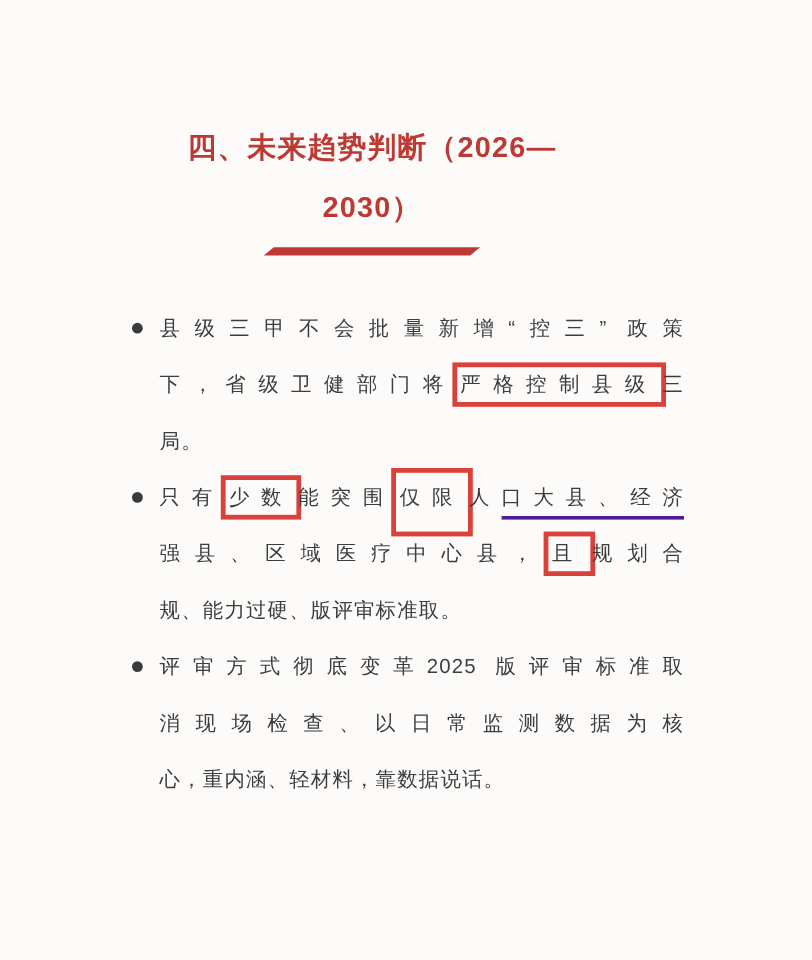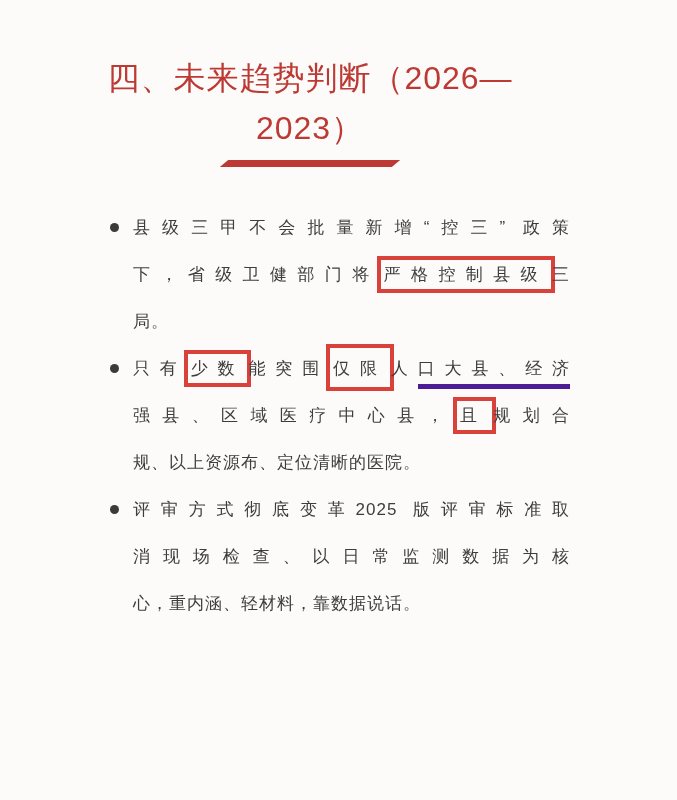--- a/index.html
+++ b/index.html
@@ -22,25 +22,26 @@
     height: 800px;
     background: var(--bg);
   }
   
   .title-wrap {
     width: 620px;
     padding-top: 53px;
     text-align: center;
   }
   .title {
-    font-size: 32px;
+    font-size: 24px;
     line-height: 50px;
-    font-weight: normal;
+    font-weight: bold;
     letter-spacing: 1px;
     color: var(--title-red);
+    margin-top: 46px;
   }
   .title .tl { display: block; }
   .title-underline {
     width: 172px;
     height: 7px;
     background: var(--title-red);
     margin: 7px auto 0;
     transform: skewX(-50deg);
   }
   
@@ -75,36 +76,36 @@
     text-align-last: justify;
   }
   
   .boxed {
     border: 4px solid var(--ann-red);
     padding: 5px 3px;
     margin: 0 -3px;
   }
   .boxed.tall {
     padding-top: 11px;
-    padding-bottom: 9px;
+    padding-bottom: 19px;
   }
   .underlined {
-    border-bottom: 5px solid #4c1d95;
+    border-bottom: 3px solid #4c1d95;
     padding-bottom: 6px;
   }
 </style>
 </head>
 <body>
 
 <div class="page">
 
   <header class="title-wrap">
     <h1 class="title">
       <span class="tl">四、未来趋势判断（2026—</span>
-      <span class="tl">2023）</span>
+      <span class="tl">2030）</span>
     </h1>
     <div class="title-underline"></div>
   </header>
 
   <ul class="content">
 
     <li class="bullet">
       <span class="dot"></span>
       <div class="line j">
         <span>县级三甲不会批量新增“控三” 政策</span>
@@ -119,21 +120,21 @@
 
     <li class="bullet">
       <span class="dot"></span>
       <div class="line j">
         <span>只有</span><span class="boxed">少数</span><span>能突围</span><span class="boxed tall">仅限</span><span>人</span><span class="underlined">口大县、经济</span>
       </div>
       <div class="line j">
         <span>强县、区域医疗中心县，</span><span class="boxed">且</span><span>规划合</span>
       </div>
       <div class="line">
-        <span>规、以上资源布、定位清晰的医院。</span>
+        <span>规、能力过硬、版评审标准取。</span>
       </div>
     </li>
 
     <li class="bullet">
       <span class="dot"></span>
       <div class="line j">
         <span>评审方式彻底变革2025 版评审标准取</span>
       </div>
       <div class="line j">
         <span>消现场检查、以日常监测数据为核</span>

